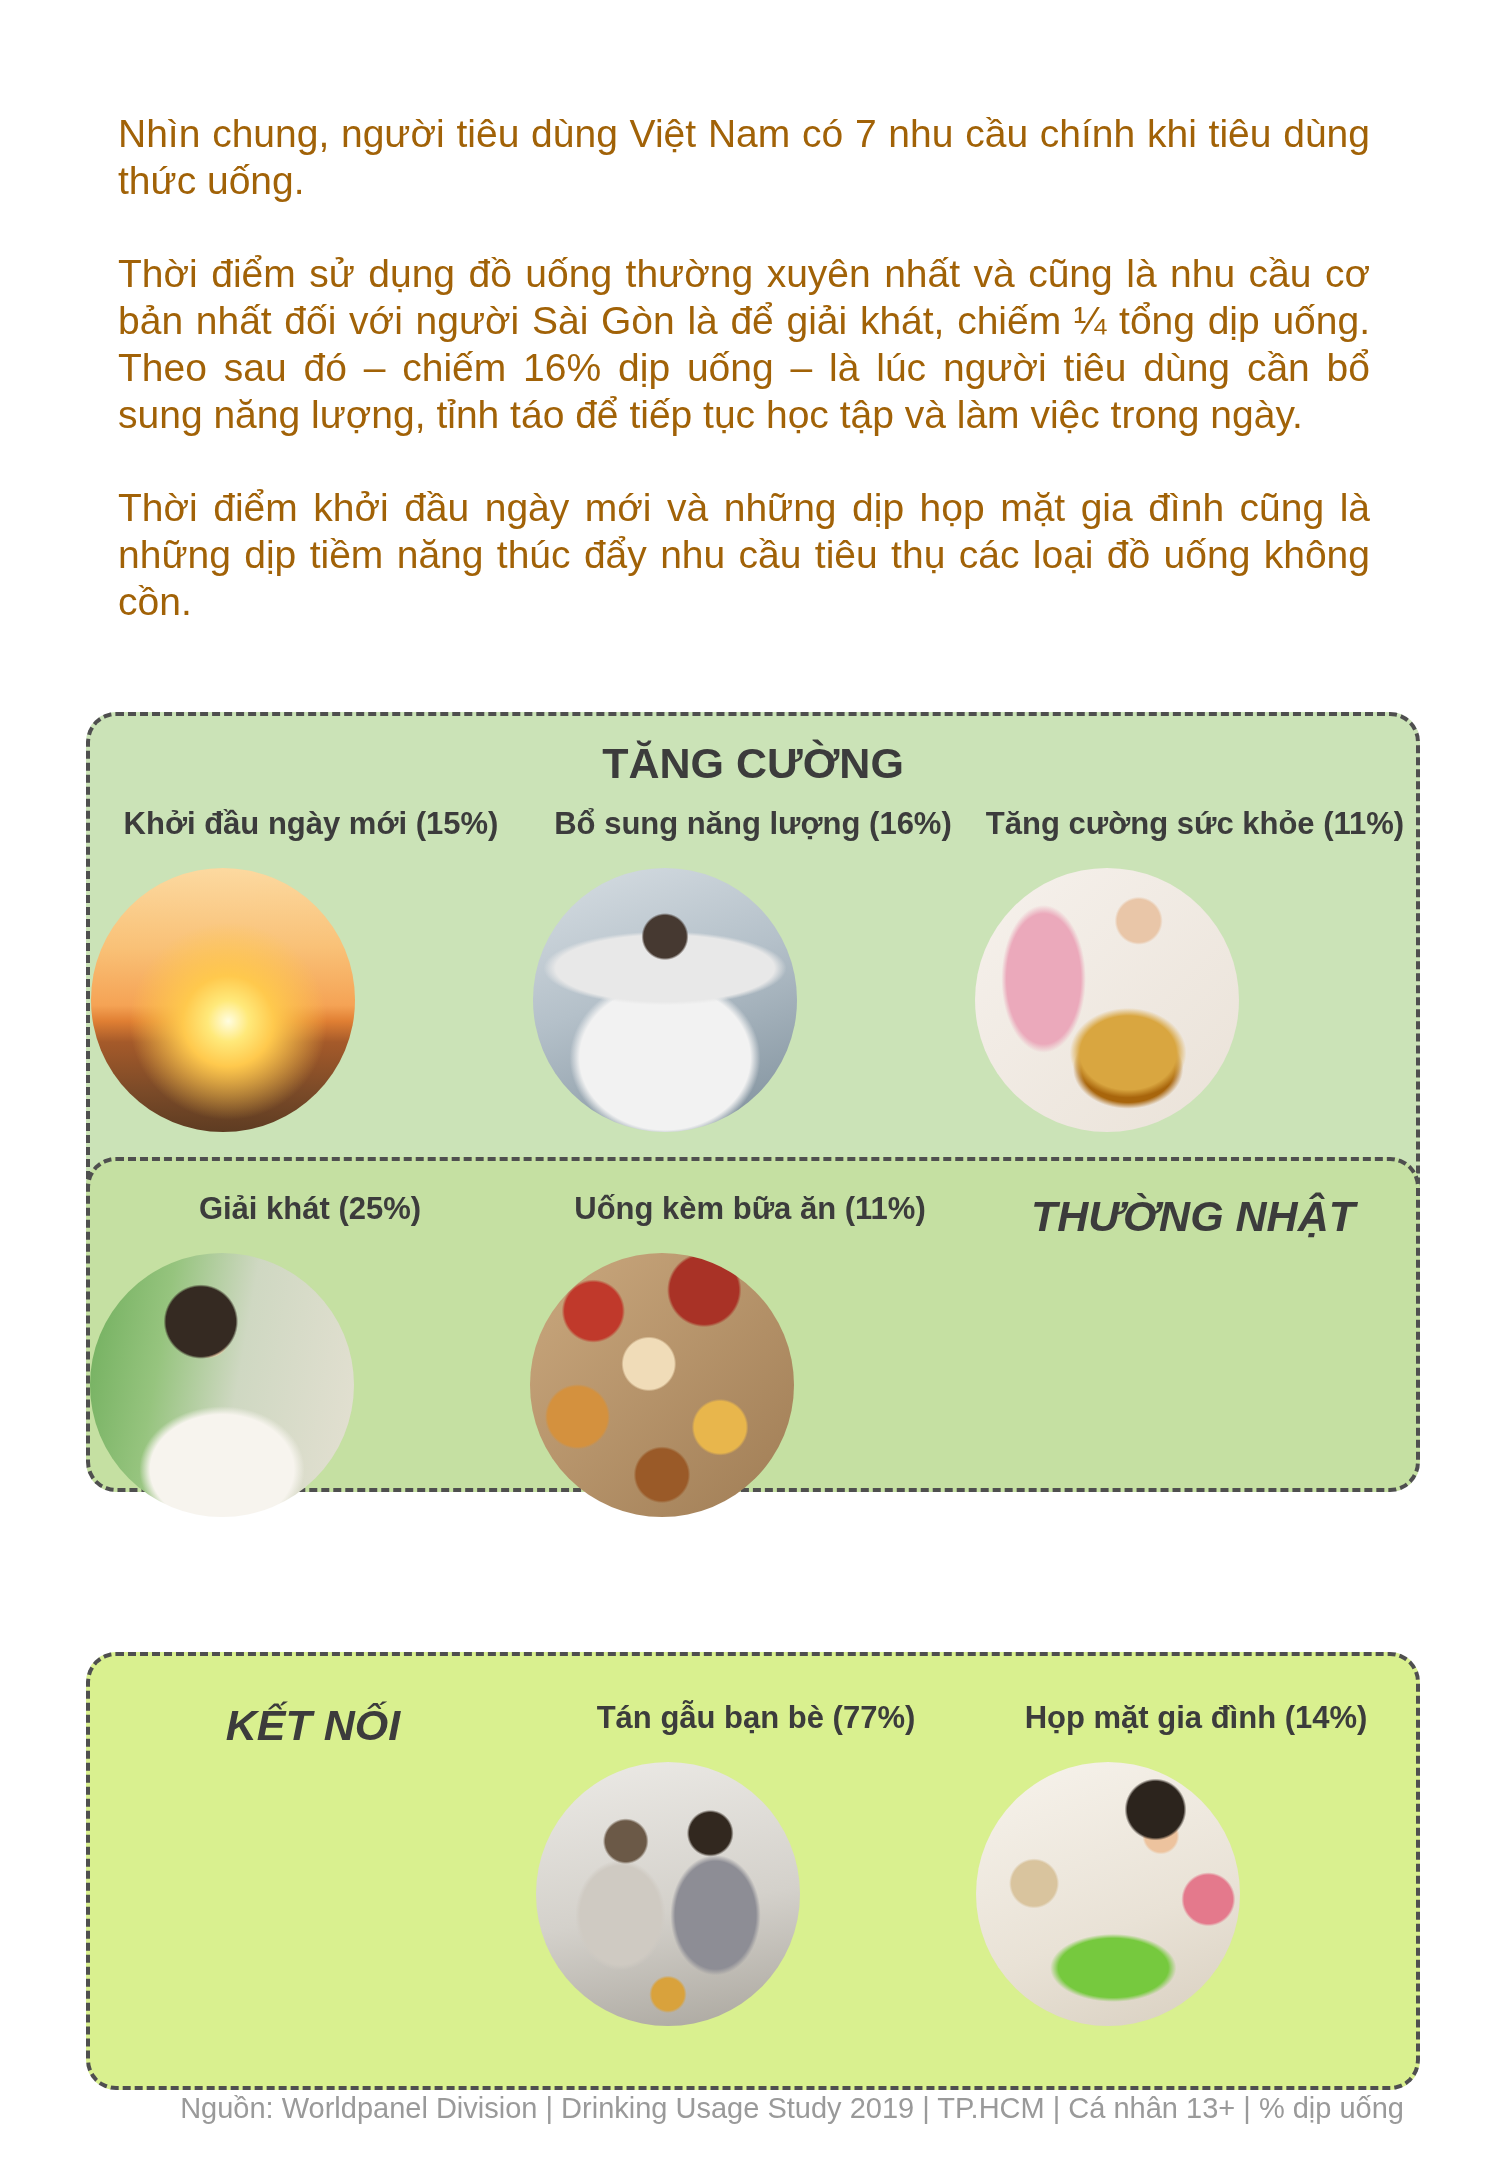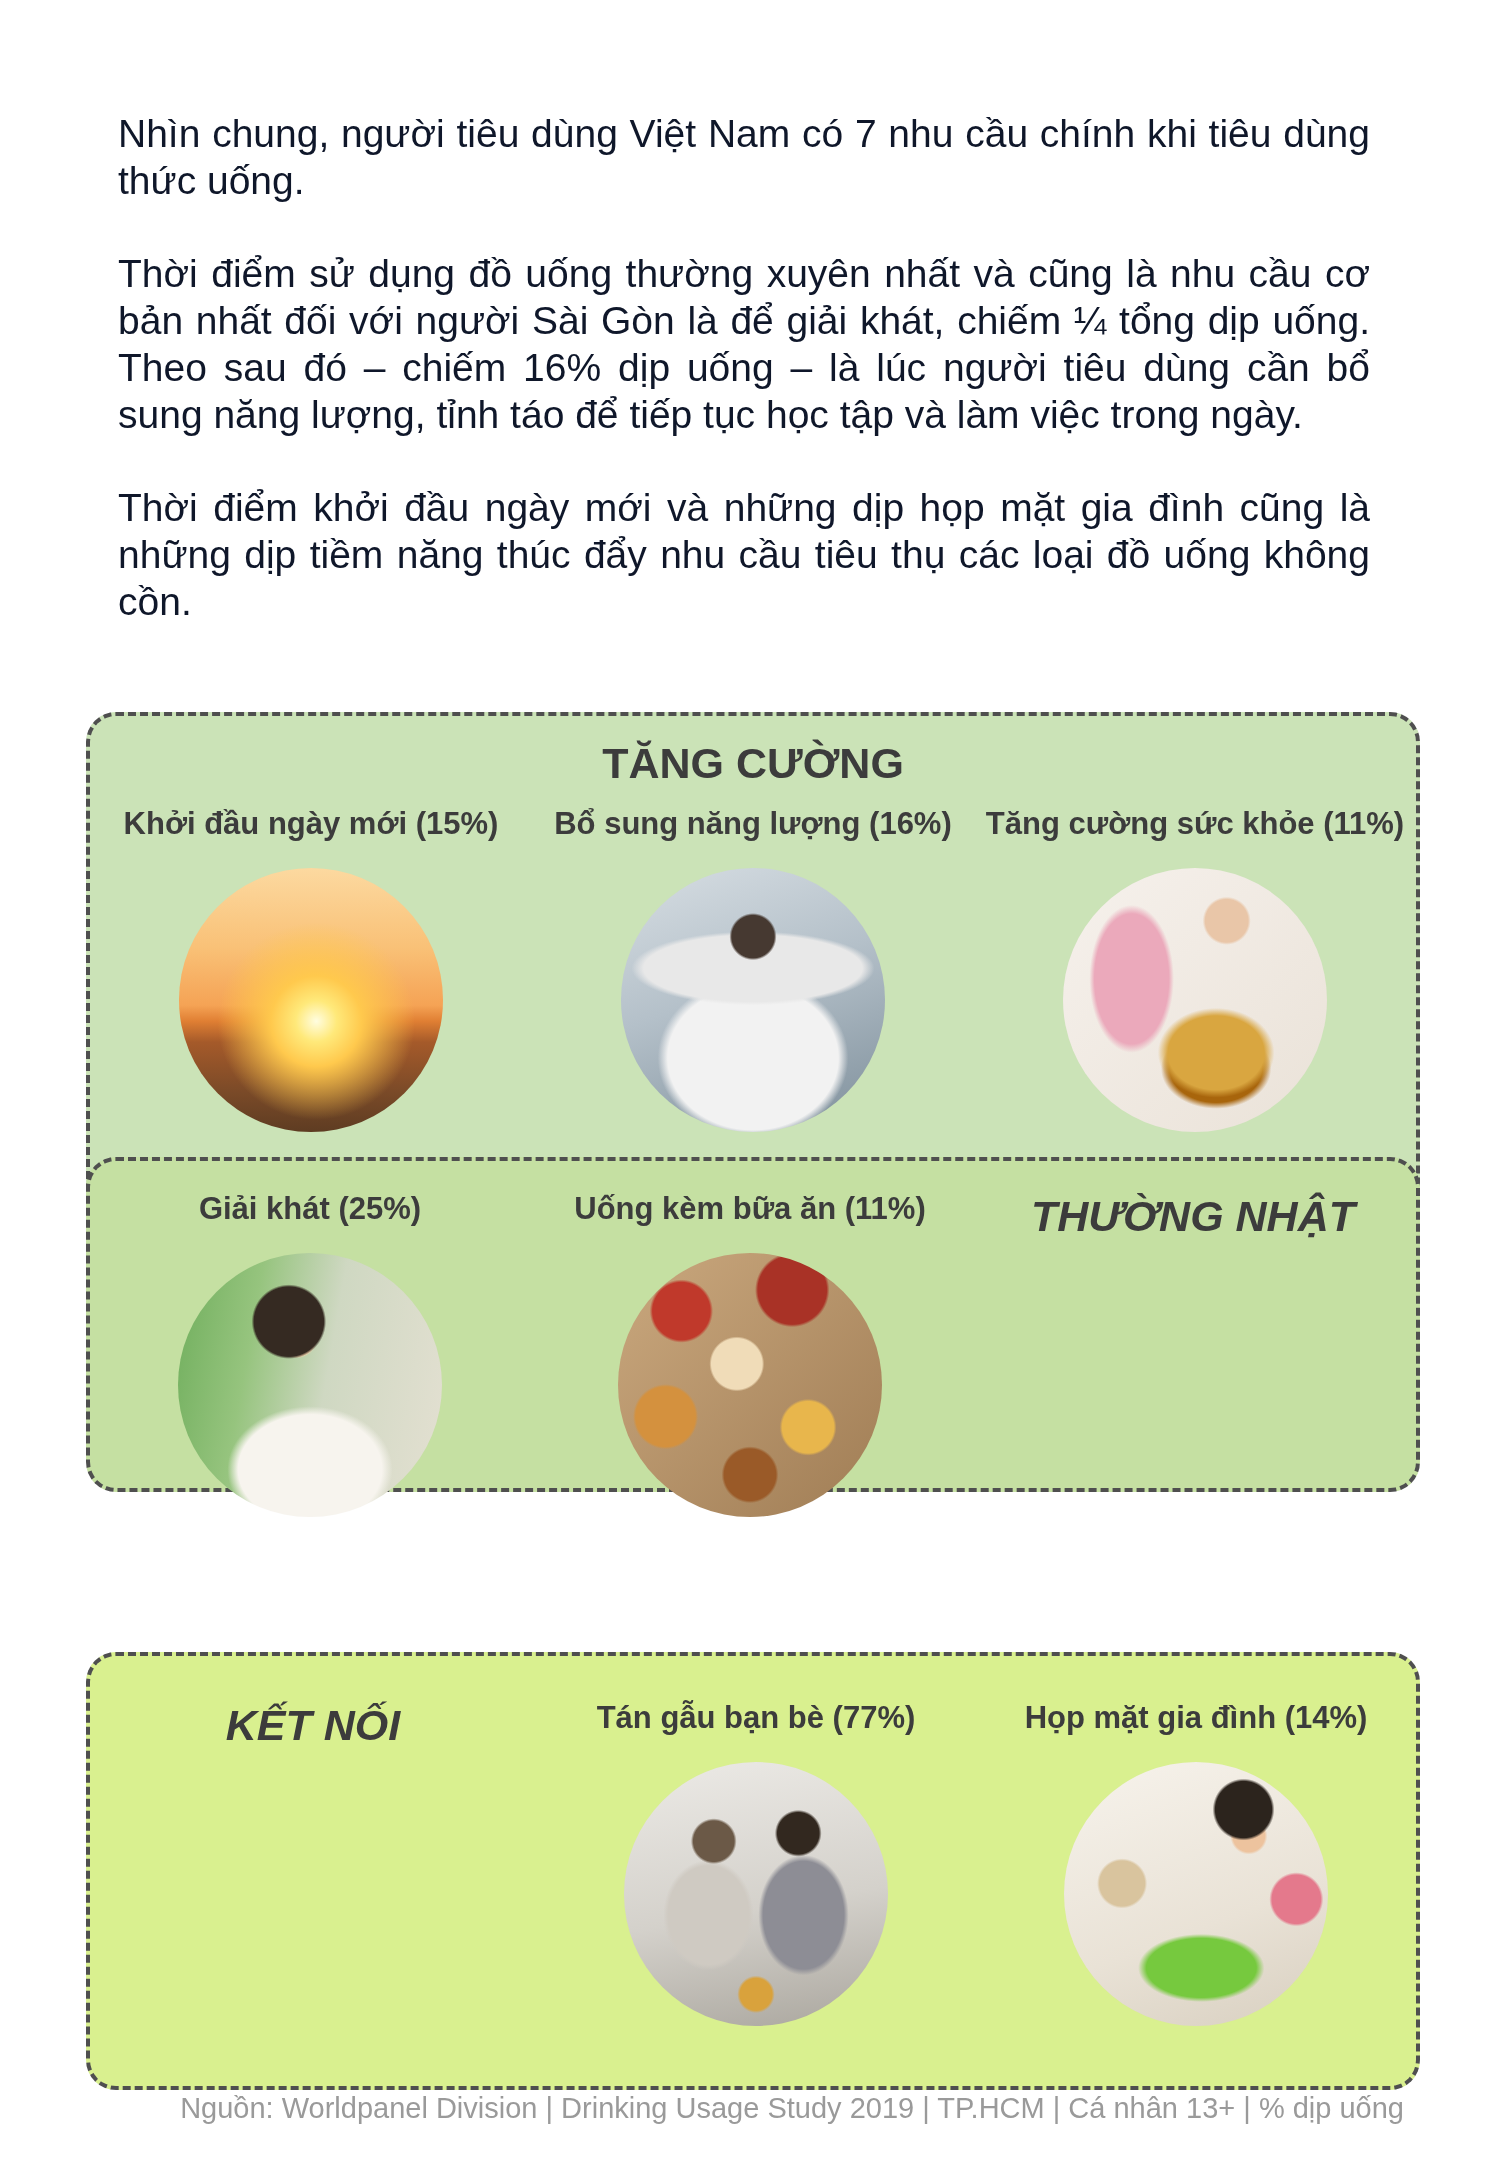--- a/index.html
+++ b/index.html
@@ -1,36 +1,36 @@
 <!DOCTYPE html>
 <html><head>
 <meta charset="utf-8">
 <style>
   html,body { margin:0; padding:0; }
   body { font-family:"Liberation Sans","DejaVu Sans",sans-serif; background:#ffffff; }
   .page { position:relative; width:1500px; height:2167px; background:#ffffff; overflow:hidden; }
 
   
   .intro { position:absolute; left:118px; top:110px; width:1252px;
-           color:#0f172a; font-size:39px; line-height:47px; text-align:justify; }
+           color:#a16207; font-size:39px; line-height:47px; text-align:justify; }
   .intro p { margin:0 0 46px 0; }
 
   
   .need-box { position:absolute; left:86px; width:1334px; box-sizing:border-box;
               border:4px dashed #4f4f4f; border-radius:30px; }
   .box-1 { top:712px;  height:566px; }
   .box-2 { top:1157px; height:335px; }
   .box-3 { top:1652px; height:438px; }
 
   .box-title { font-weight:bold; color:#3c3c3c; font-size:43px; line-height:1.2; }
   .box-1 .box-title { text-align:center; margin-top:22px; margin-bottom:16px; }
 
   .items-row { display:flex; }
   .box-1 .items-row { justify-content:space-around; }
-  .item-col { display:flex; flex-direction:column; align-items:center; width:440px; }
+  .item-col { display:flex; flex-direction:column; width:440px; }
   .item-label { font-weight:bold; color:#3c3c3c; font-size:31px; line-height:36px;
                 text-align:center; margin-bottom:26px; }
   .box-2 .items-row, .box-3 .items-row { padding-top:30px; }
   .box-3 .items-row { padding-top:44px; }
 
   .side-title-cell { flex:1; display:flex; align-items:flex-start; justify-content:center;font-style:italic; }
 
   .photo { width:264px; height:264px; border-radius:50%; flex:0 0 auto; }
 
   

